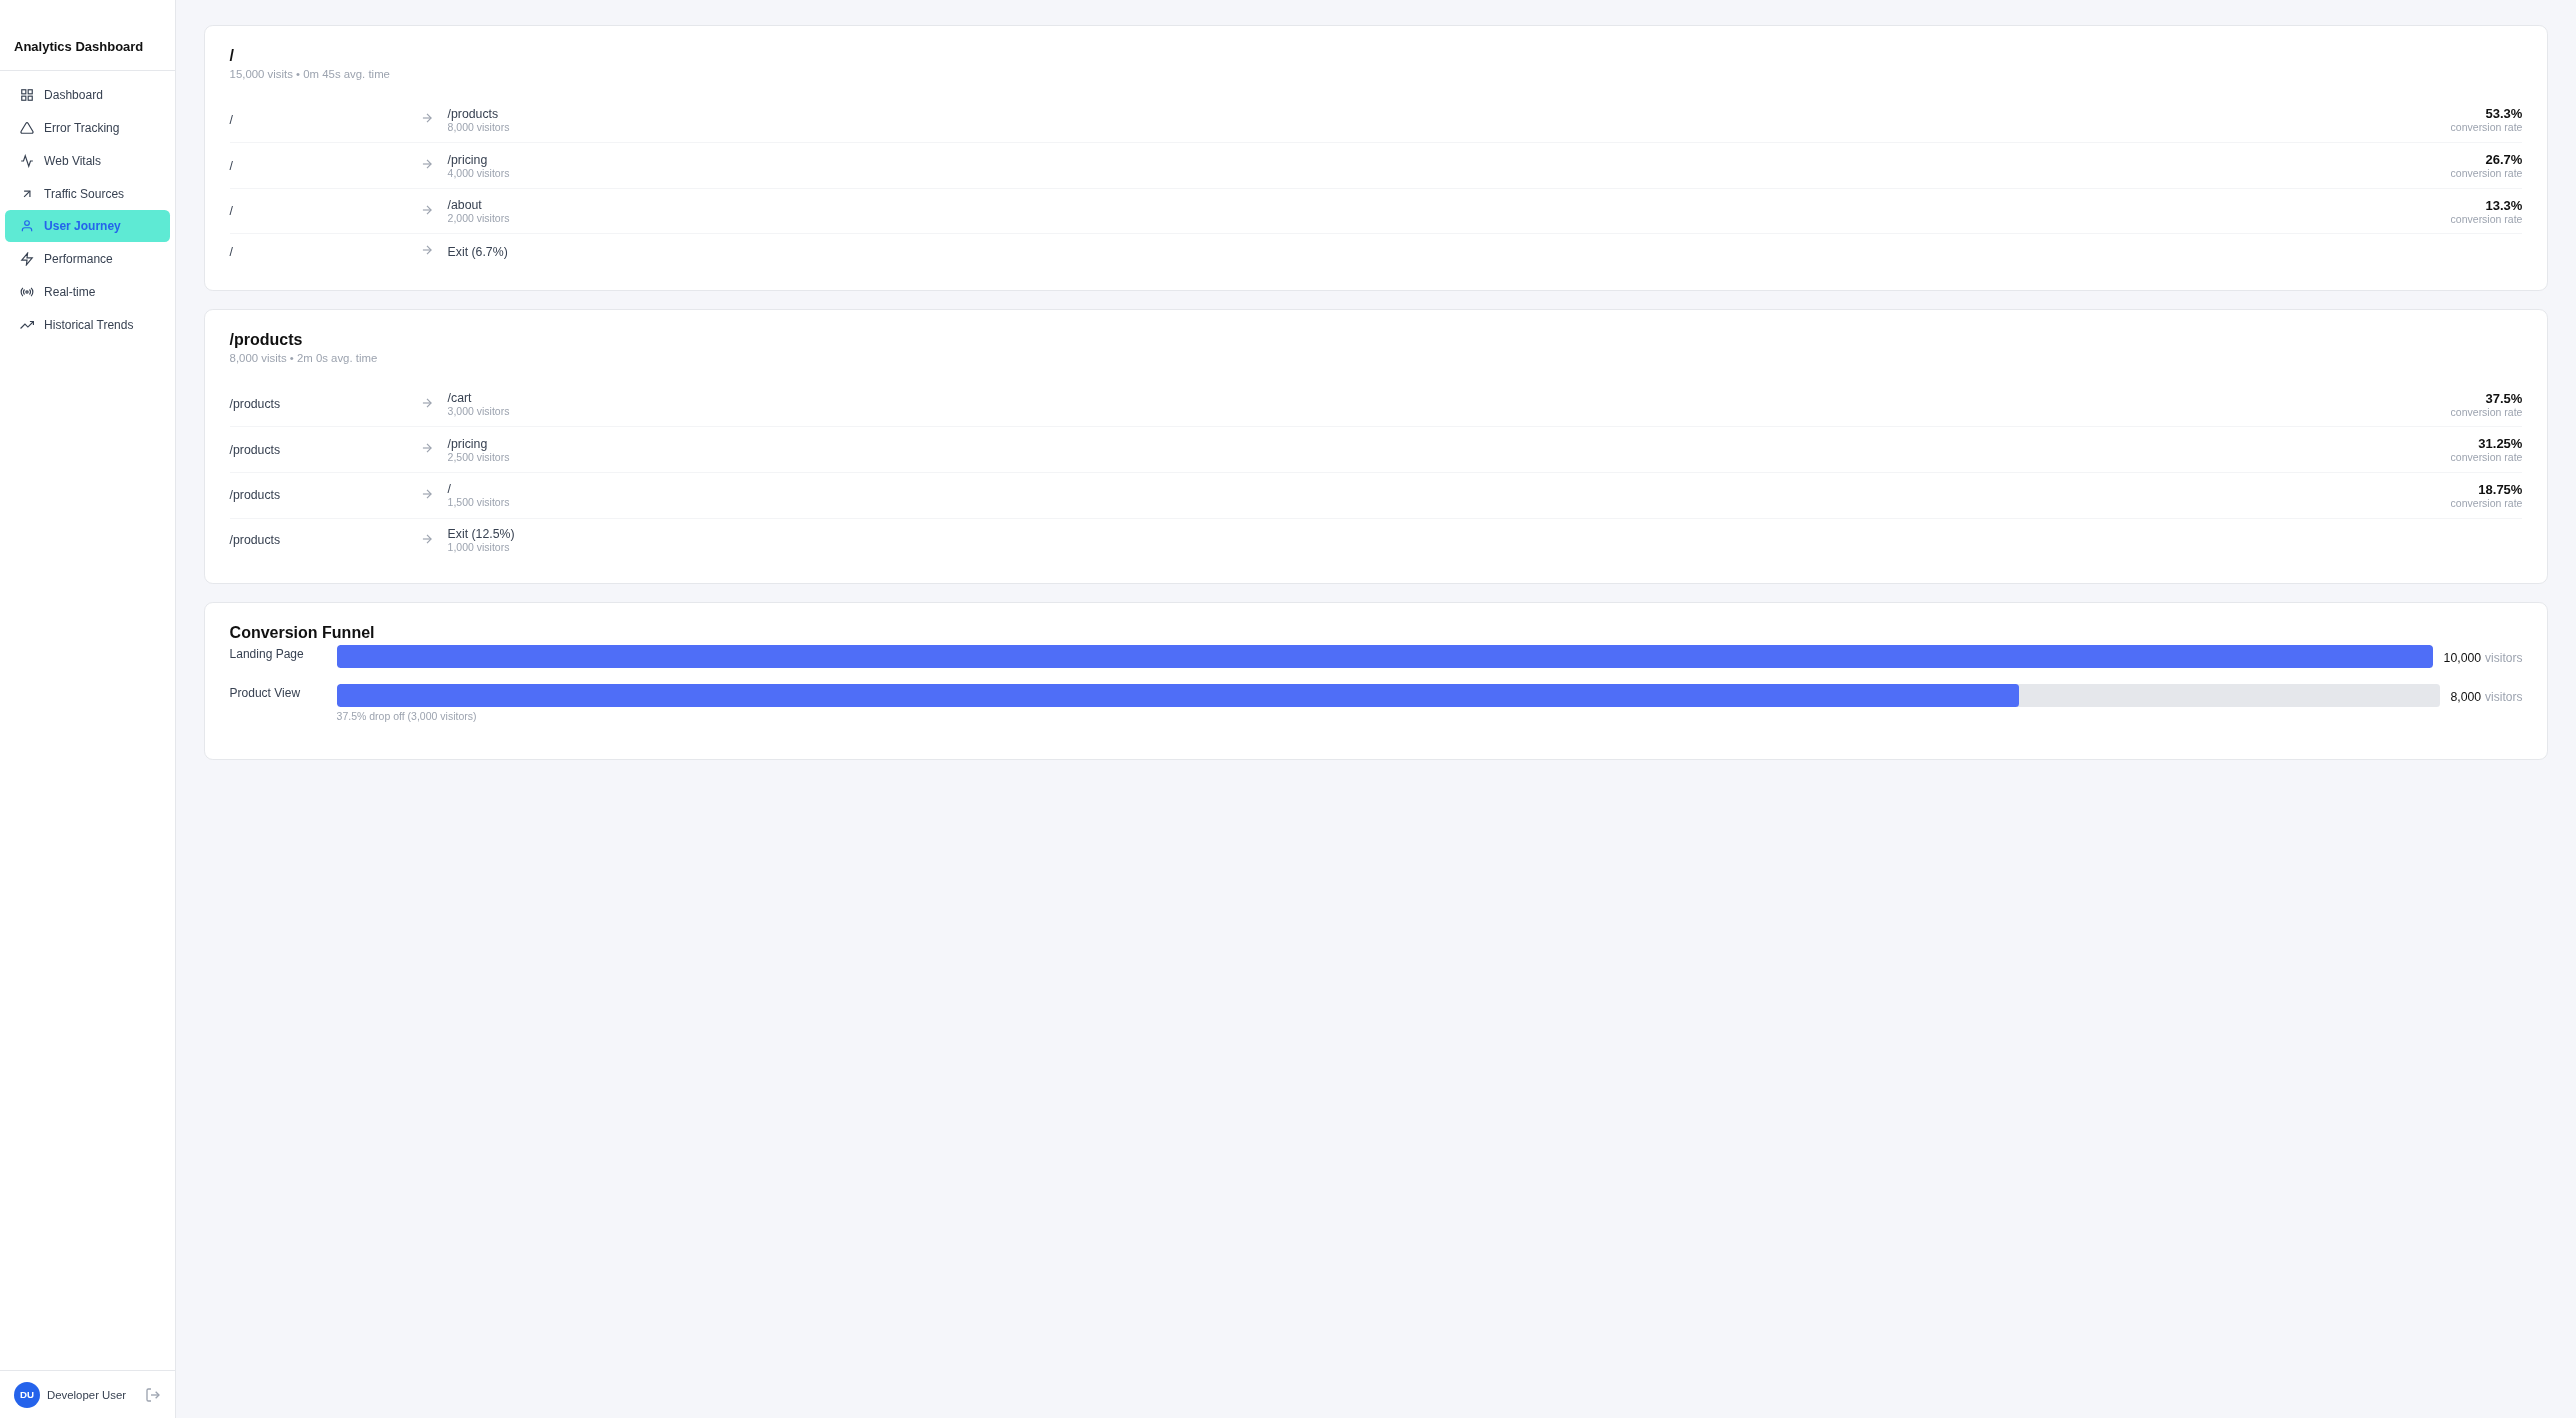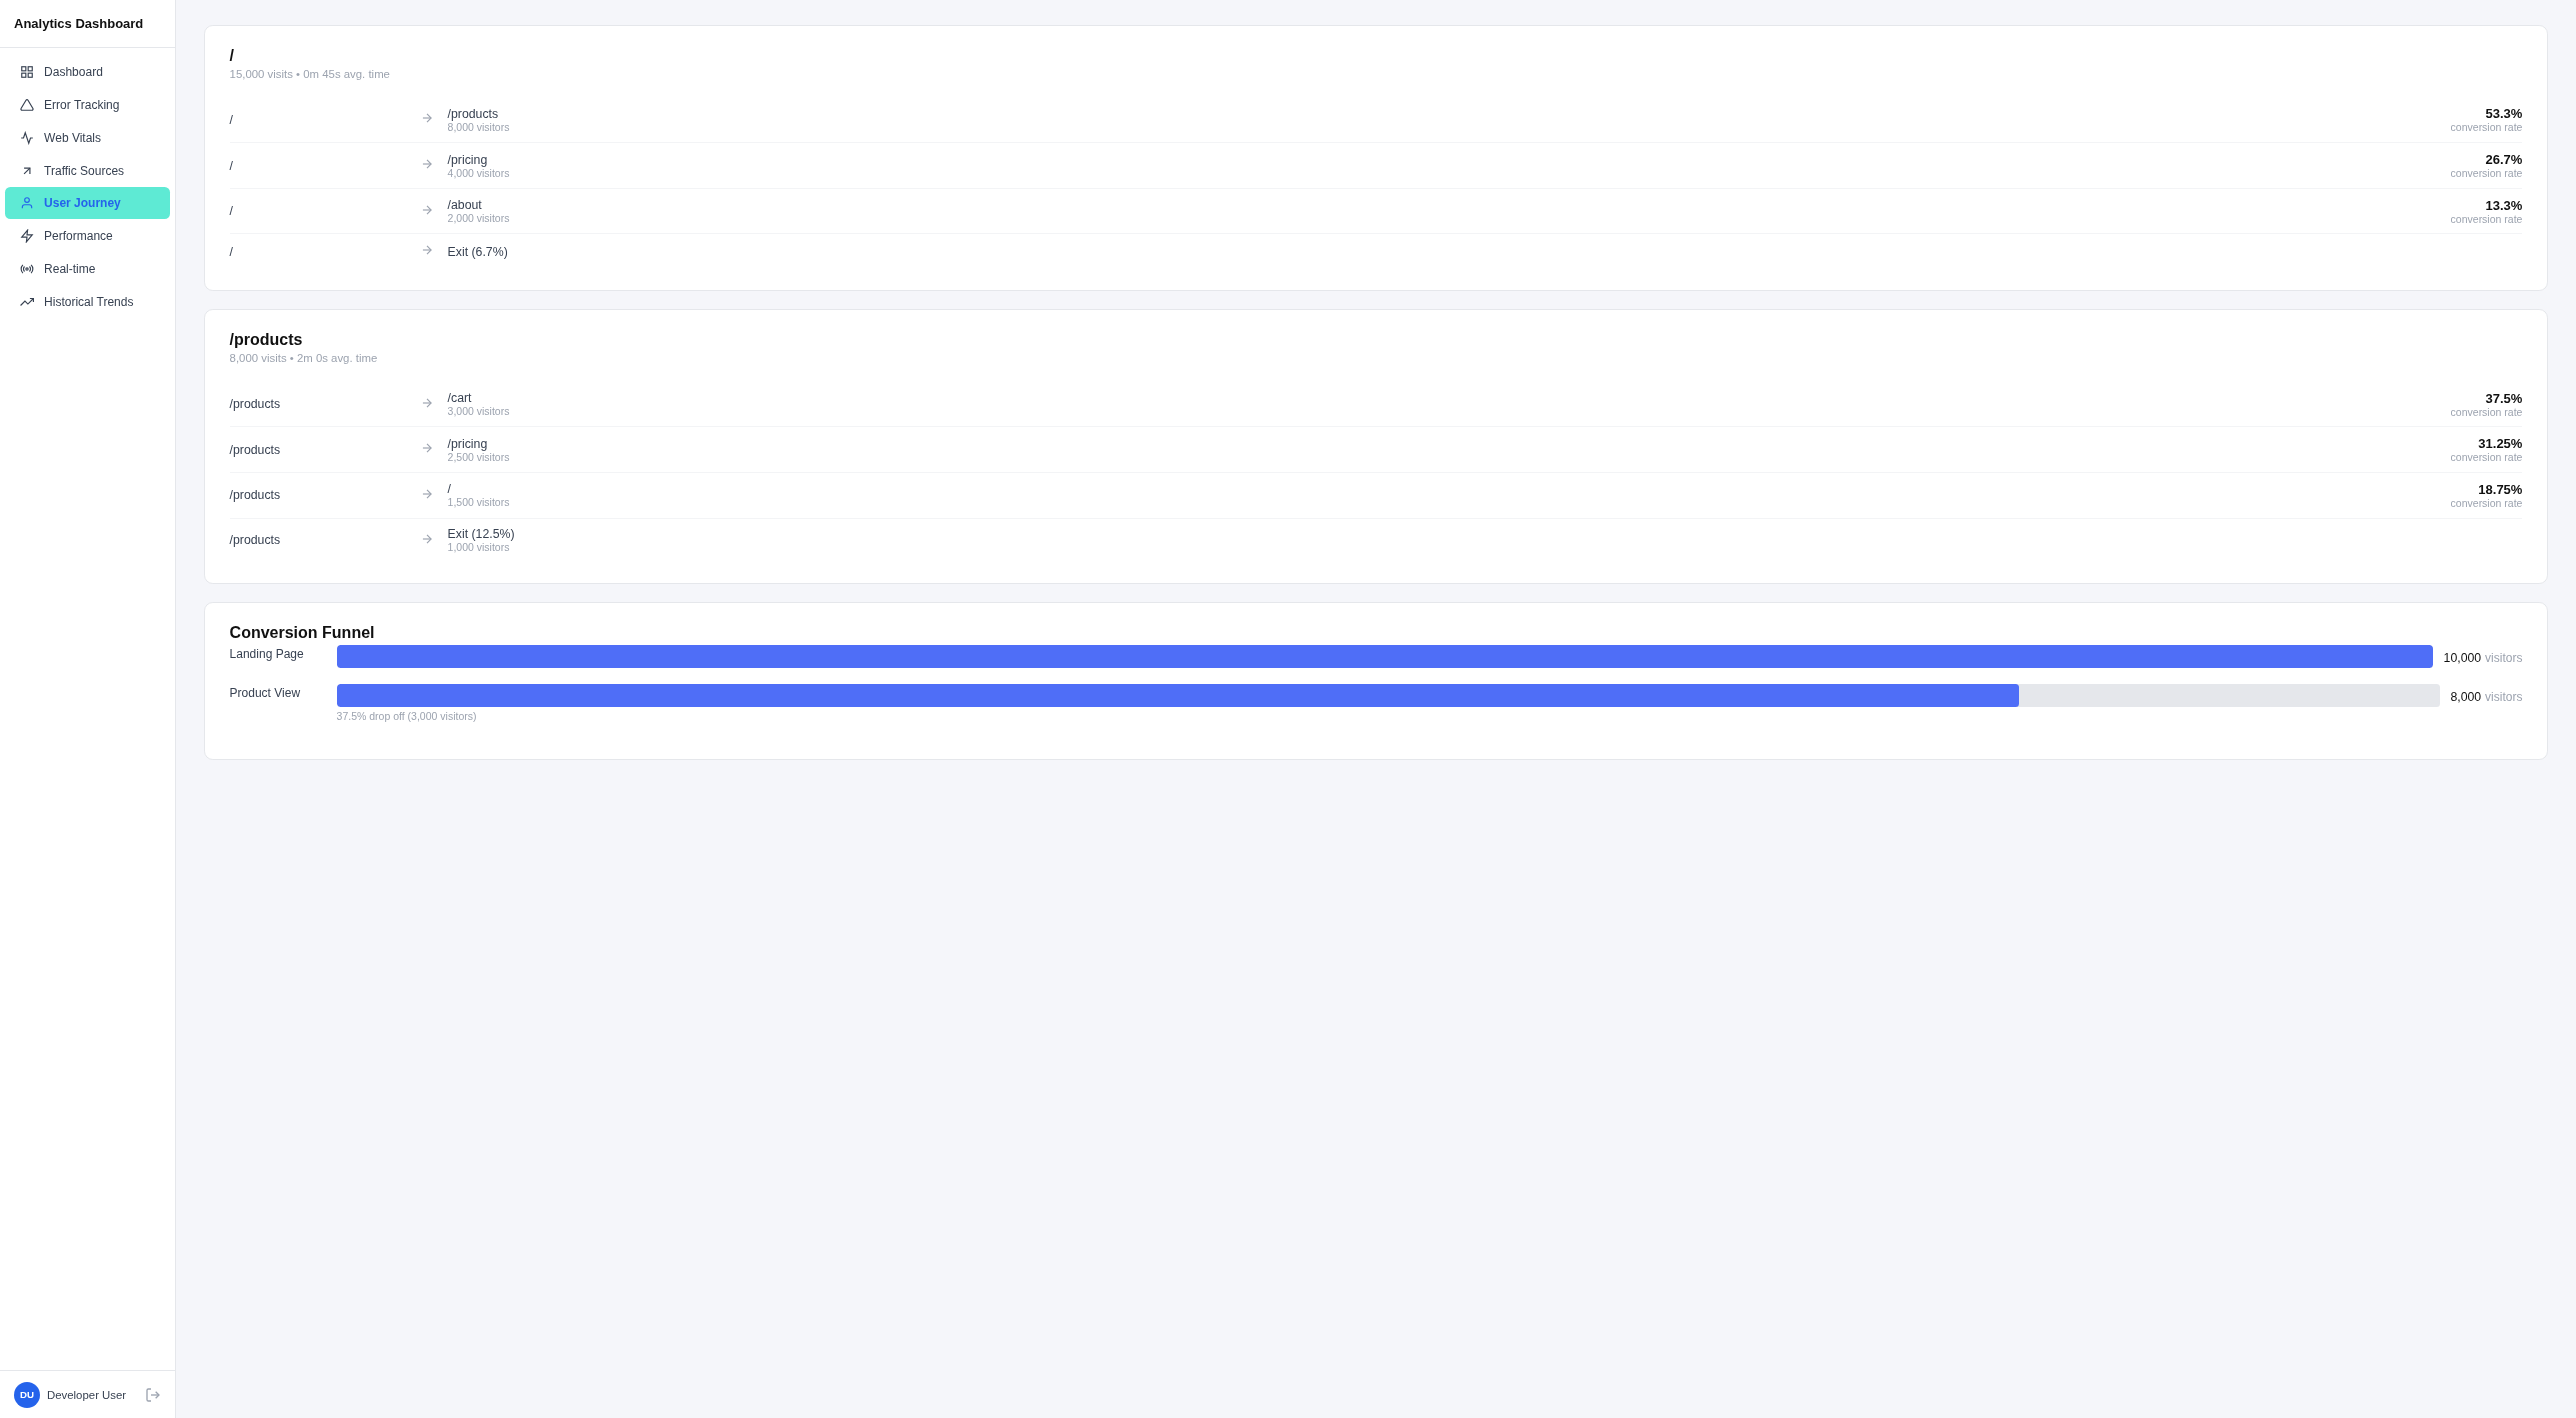--- a/index.html
+++ b/index.html
@@ -14,20 +14,21 @@
       display: flex;
       flex-direction: column;
       padding: 0;
     }
     #sidebar-title {
       font-size: 13px;
       font-weight: 700;
       color: #111;
       padding: 16px 14px 16px 14px;
       border-bottom: 0.9px solid #e5e7eb;
+      margin-top: 23px;
     }
     .nav-items { flex: 1; padding: 7px 0; }
     .nav-item {
       display: flex;
       align-items: center;
       gap: 8.8px;
       padding: 8px 14px;
       font-size: 12px;
       color: #374151;
       cursor: pointer;

